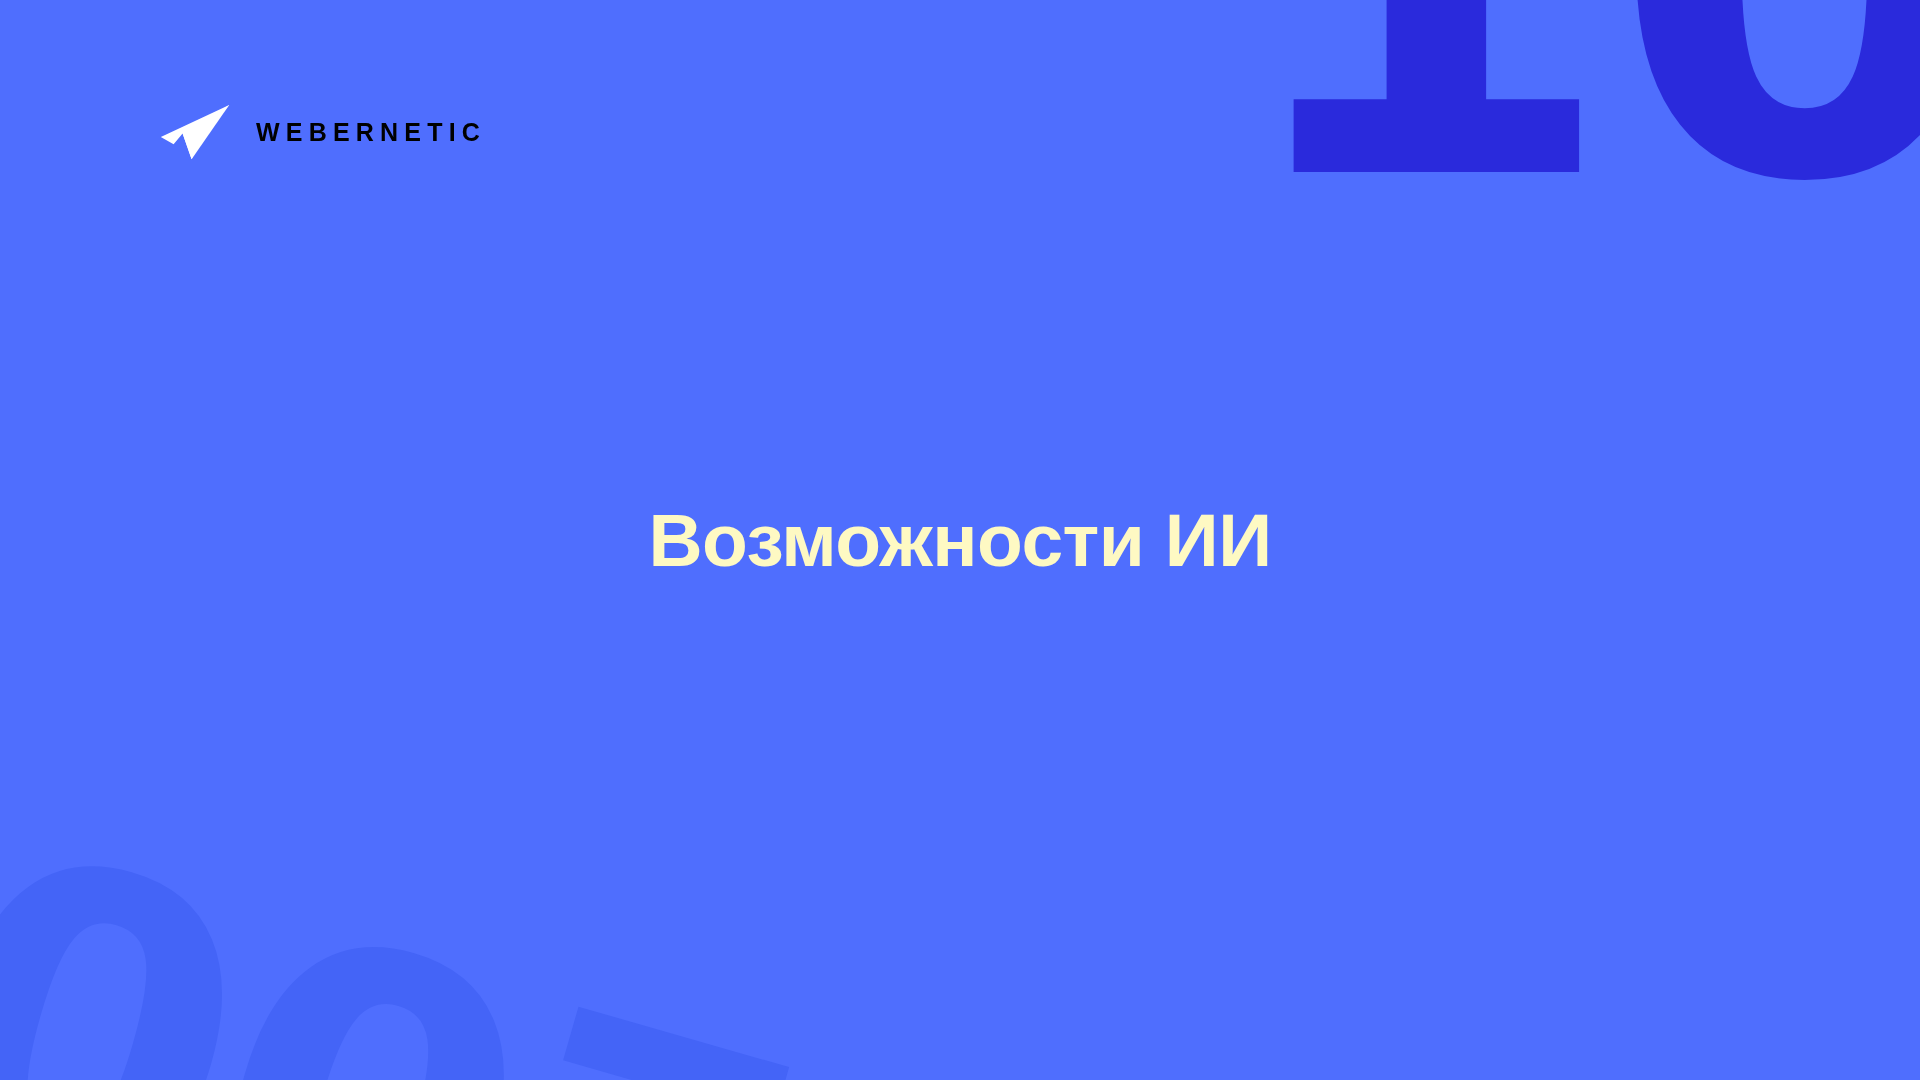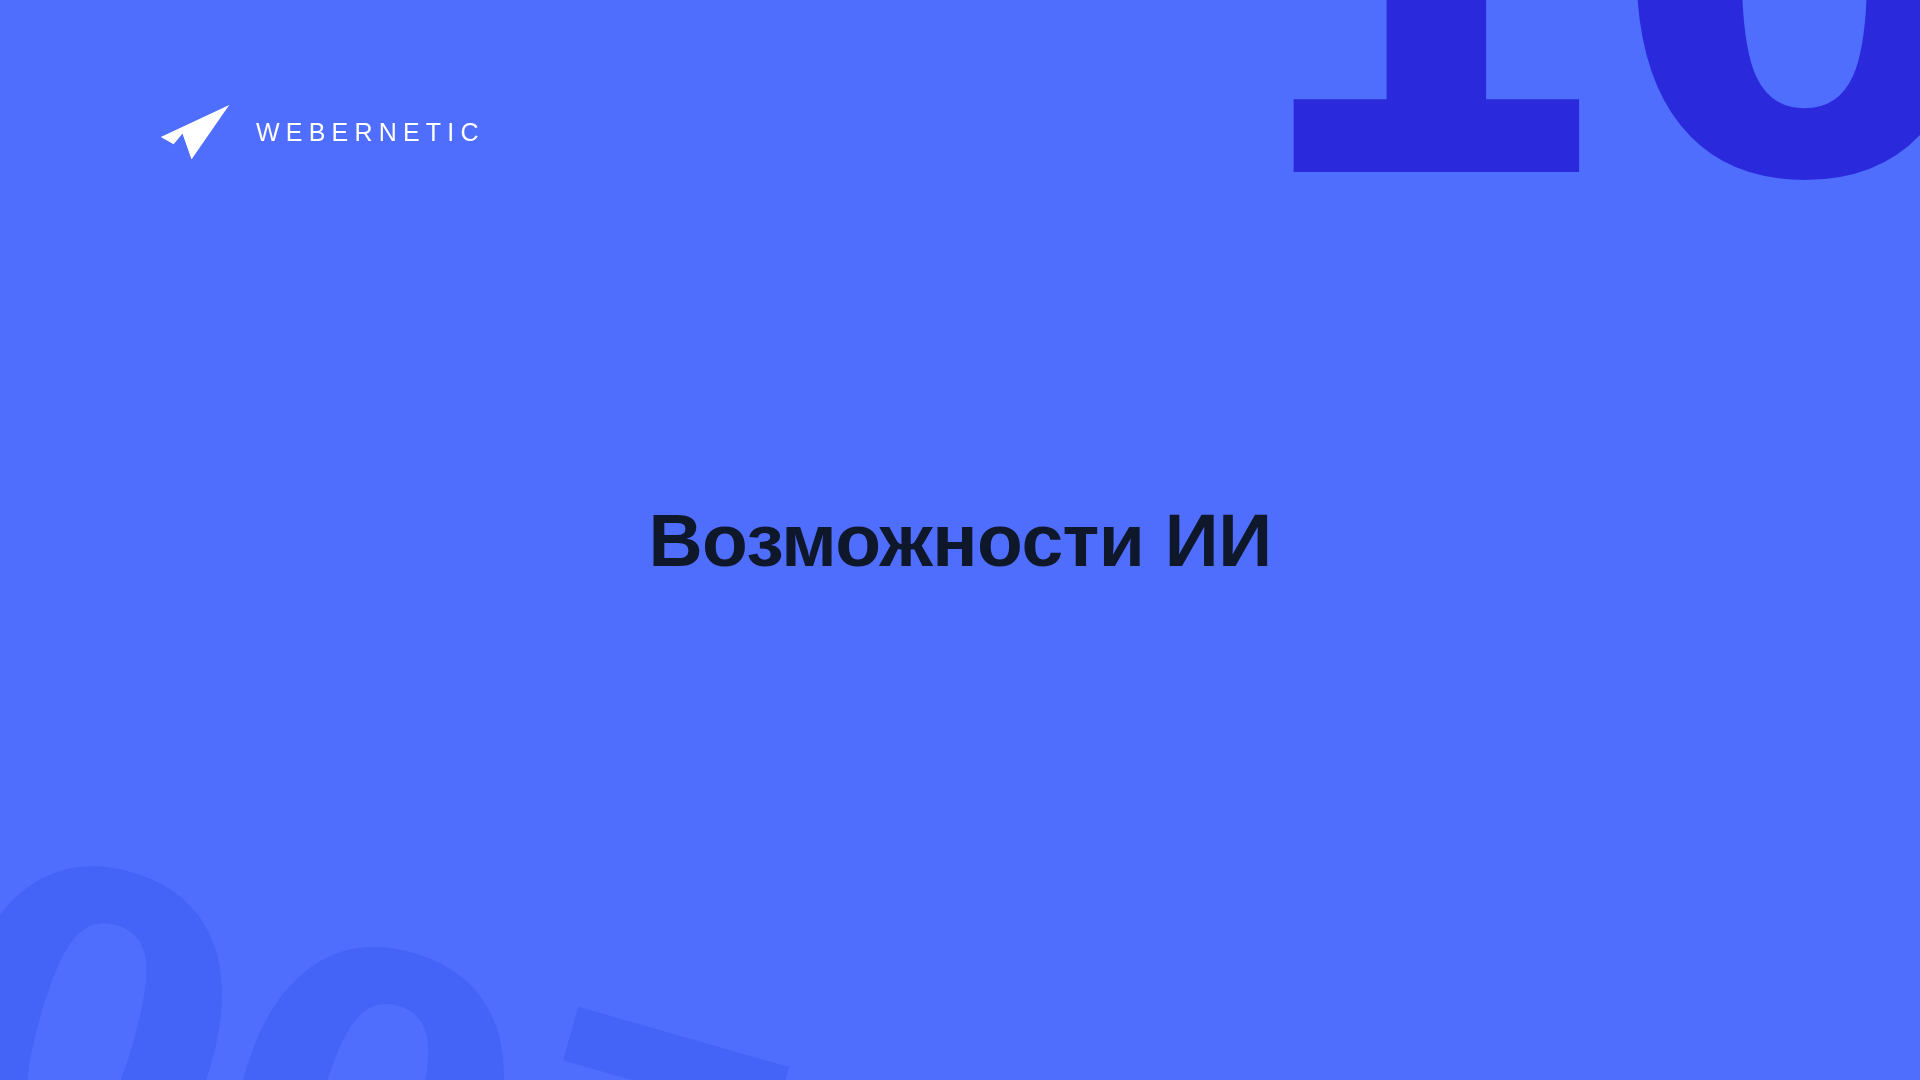--- a/index.html
+++ b/index.html
@@ -75,23 +75,23 @@
   }
 
   .logo-mark {
     width: 70px;
     height: 56px;
     display: block;
     flex: none;
   }
 
   .logo-wordmark {
-    color: #ffffff;
+    color: #000000;
     font-size: 25px;
-    font-weight: 400;
+    font-weight: 700;
     letter-spacing: 6.2px;
     line-height: 1;
     white-space: nowrap;
     text-transform: uppercase;
   }
 
   
 
   .content {
     position: absolute;
@@ -100,21 +100,21 @@
     top: 0;
     height: 1080px;
     display: flex;
     flex-direction: column;
     align-items: center;
     justify-content: center;
     text-align: center;
   }
 
   .slide-title {
-    color: #0f172a;
+    color: #fef9c3;
     font-size: 75px;
     font-weight: 700;
     line-height: 1.15;
     letter-spacing: -0.5px;
     margin: 0;
     padding: 0 120px;
     white-space: nowrap;
   }
 </style>
 </head>

